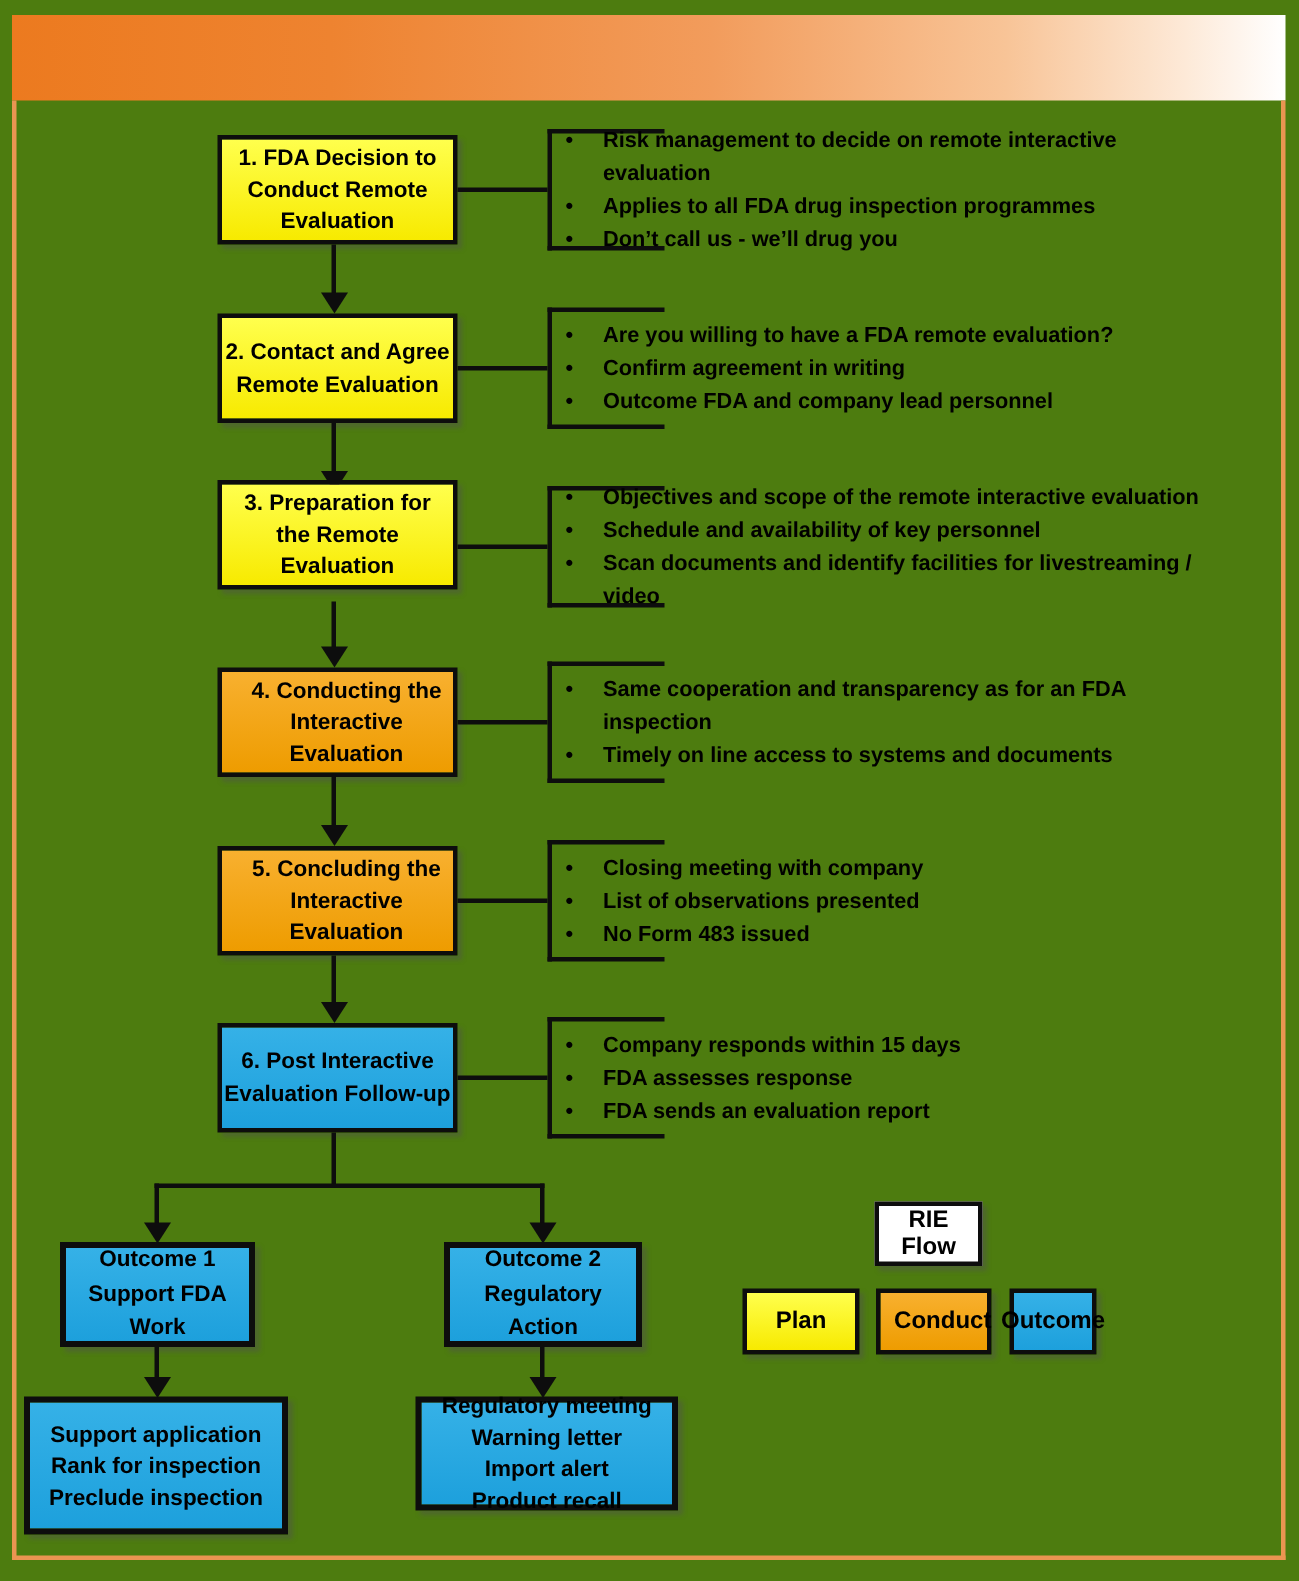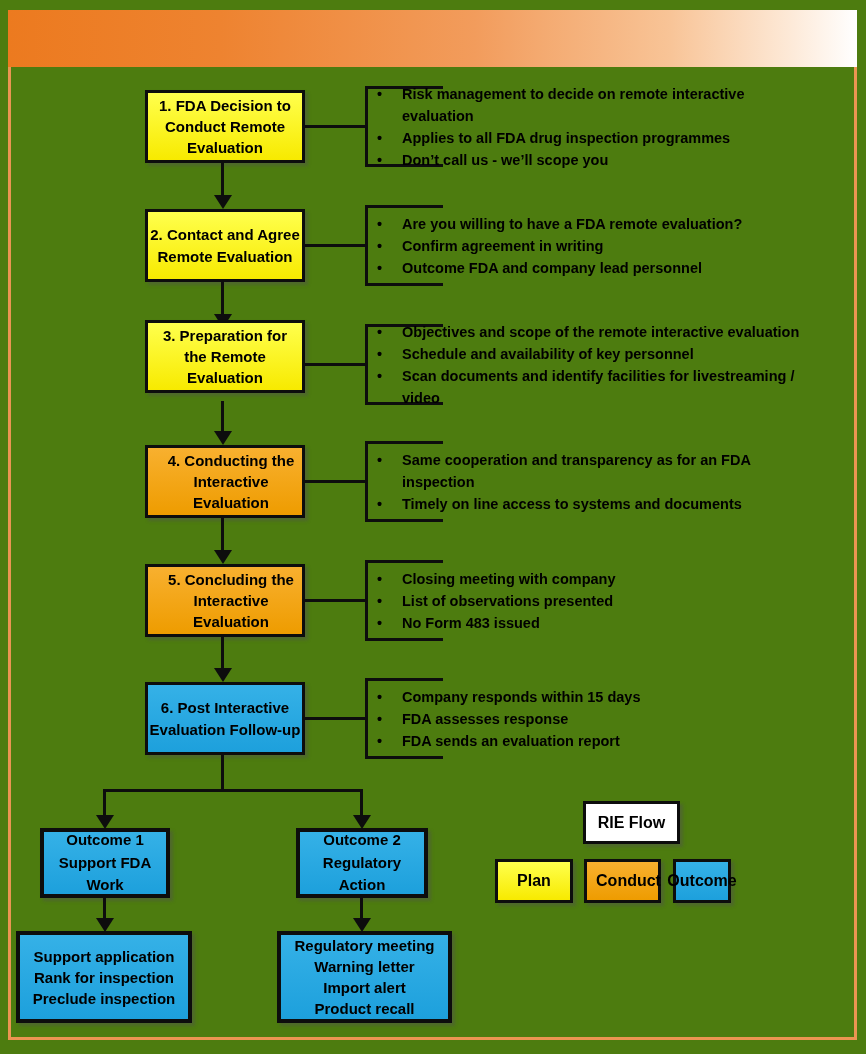--- a/index.html
+++ b/index.html
@@ -66,21 +66,21 @@
   <div class="frame"></div>
 
   <div class="box step-box c-plan" style="top:90px">1. FDA Decision to
 Conduct Remote
 Evaluation</div>
   <div class="h-line" style="left:305px;top:125px;width:60px"></div>
   <div class="bracket" style="top:86px"></div>
   <ul class="bullets" style="top:86px">
     <li>Risk management to decide on remote interactive evaluation</li>
     <li>Applies to all FDA drug inspection programmes</li>
-    <li>Don’t call us - we’ll scope you</li>
+    <li>Don’t call us - we’ll drug you</li>
   </ul>
   <div class="v-line" style="left:221px;top:163px;height:33px"></div>
   <div class="arrow-down" style="left:214px;top:195px"></div>
 
   <div class="box step-box c-plan" style="top:209px">2. Contact and Agree
 Remote Evaluation</div>
   <div class="h-line" style="left:305px;top:244px;width:60px"></div>
   <div class="bracket" style="top:205px"></div>
   <ul class="bullets" style="top:205px">
     <li>Are you willing to have a FDA remote evaluation?</li>
@@ -153,23 +153,23 @@
 Action</div>
 
   <div class="v-line" style="left:103px;top:898px;height:21px"></div>
   <div class="arrow-down" style="left:96px;top:918px"></div>
   <div class="v-line" style="left:360px;top:898px;height:21px"></div>
   <div class="arrow-down" style="left:353px;top:918px"></div>
 
   <div class="box result-box c-outcome" style="left:16px;top:931px;width:176px;height:92px">Support application
 Rank for inspection
 Preclude inspection</div>
-  <div class="box result-box c-outcome" style="left:277px;top:931px;width:175px;height:92px">Regulatory meeting
+  <div class="box result-box c-outcome" style="left:277px;top:931px;width:175px;height:76px">Regulatory meeting
 Warning letter
 Import alert
 Product recall</div>
 
-  <div class="box legend-box c-white" style="left:583px;top:801px;width:97px;height:43px">RIE Flow</div>
+  <div class="box legend-box c-white" style="left:583px;top:801px;width:72px;height:43px">RIE Flow</div>
   <div class="box legend-box c-plan" style="left:495px;top:859px;width:78px;height:44px">Plan</div>
   <div class="box legend-box c-conduct" style="left:584px;top:859px;width:77px;height:44px">Conduct</div>
   <div class="box legend-box c-outcome" style="left:673px;top:859px;width:58px;height:44px">Outcome</div>
 
 </div>
 
 </body></html>

